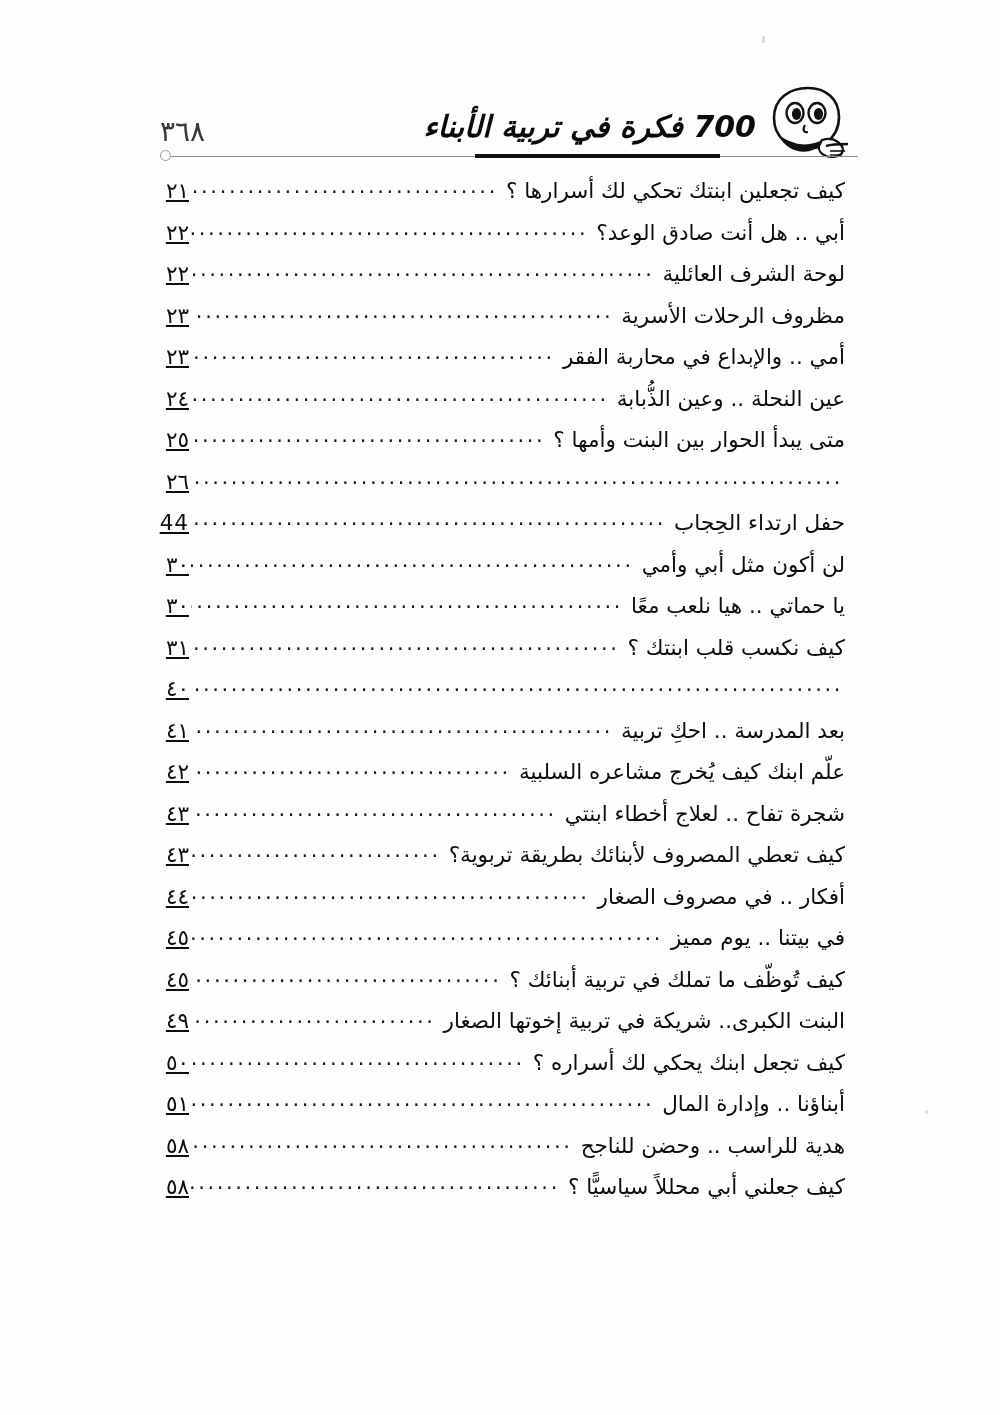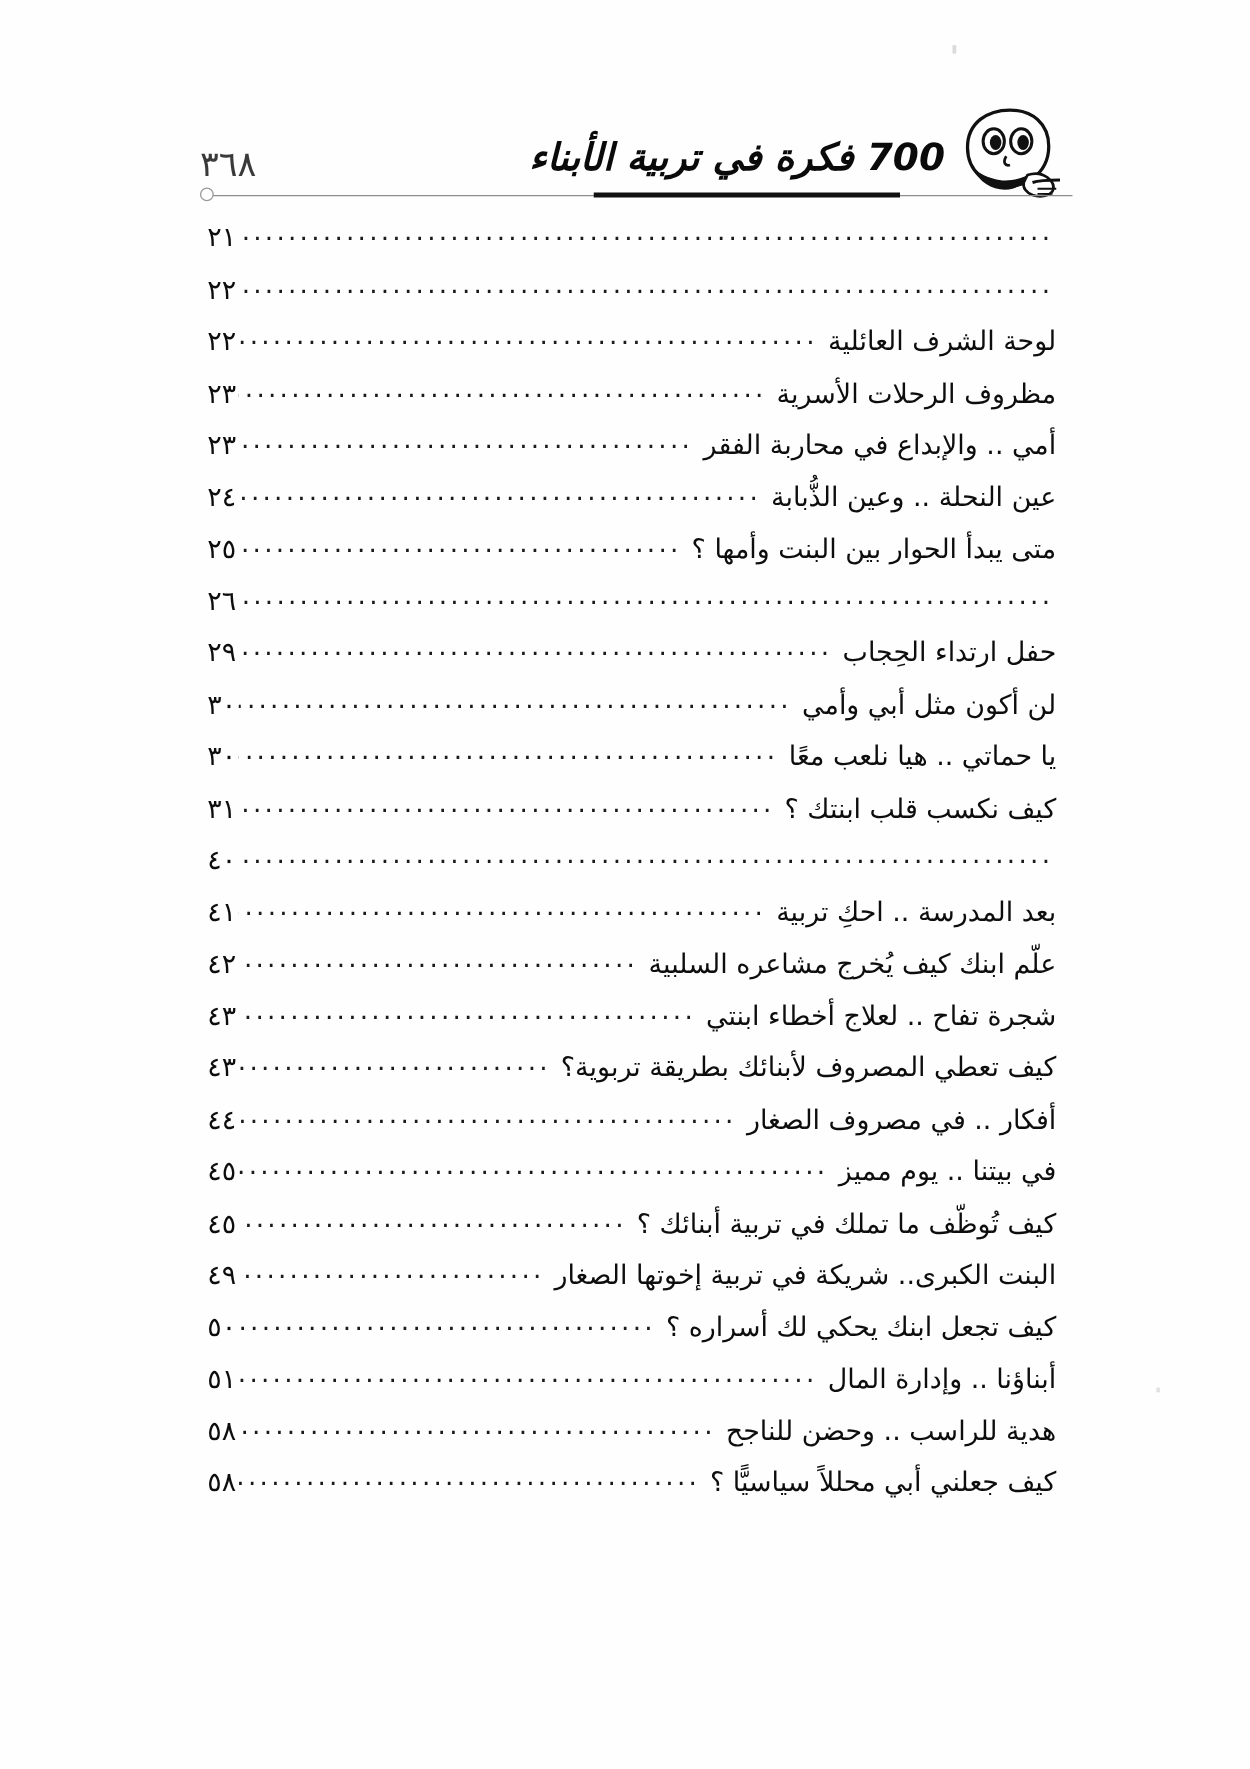--- a/index.html
+++ b/index.html
@@ -157,20 +157,21 @@
   }
 
   .toc-page {
     flex: 0 0 auto;
     font-size: 21.5px;
     color: #0d0d0d;
     min-width: 34px;
     text-align: right;
     direction: rtl;
     letter-spacing: 1px;
+    text-decoration: underline;
   }
 </style>
 </head>
 <body>
 
 <div class="page">
 
   <div class="scan-speck"></div>
   <div class="scan-speck right-mid"></div>
 
@@ -207,24 +208,26 @@
       <div class="folio">٣٦٨</div>
 
       <div class="rule-thin"></div>
       <div class="rule-thick"></div>
       <div class="rule-hook"></div>
     </div>
   </div>
 
   <div class="toc" id="toc-list">
       <div class="toc-row">
+        <span class="toc-title">كيف تجعلين ابنتك تحكي لك أسرارها ؟</span>
         <span class="toc-leader"></span>
         <span class="toc-page">٢١</span>
       </div>
       <div class="toc-row">
+        <span class="toc-title">أبي .. هل أنت صادق الوعد؟</span>
         <span class="toc-leader"></span>
         <span class="toc-page">٢٢</span>
       </div>
       <div class="toc-row">
         <span class="toc-title">لوحة الشرف العائلية</span>
         <span class="toc-leader"></span>
         <span class="toc-page">٢٢</span>
       </div>
       <div class="toc-row">
         <span class="toc-title">مظروف الرحلات الأسرية</span>
@@ -246,21 +249,21 @@
         <span class="toc-leader"></span>
         <span class="toc-page">٢٥</span>
       </div>
       <div class="toc-row">
         <span class="toc-leader"></span>
         <span class="toc-page">٢٦</span>
       </div>
       <div class="toc-row">
         <span class="toc-title">حفل ارتداء الحِجاب</span>
         <span class="toc-leader"></span>
-        <span class="toc-page">٢٩</span>
+        <span class="toc-page">44</span>
       </div>
       <div class="toc-row">
         <span class="toc-title">لن أكون مثل أبي وأمي</span>
         <span class="toc-leader"></span>
         <span class="toc-page">٣٠</span>
       </div>
       <div class="toc-row">
         <span class="toc-title">يا حماتي .. هيا نلعب معًا</span>
         <span class="toc-leader"></span>
         <span class="toc-page">٣٠</span>

